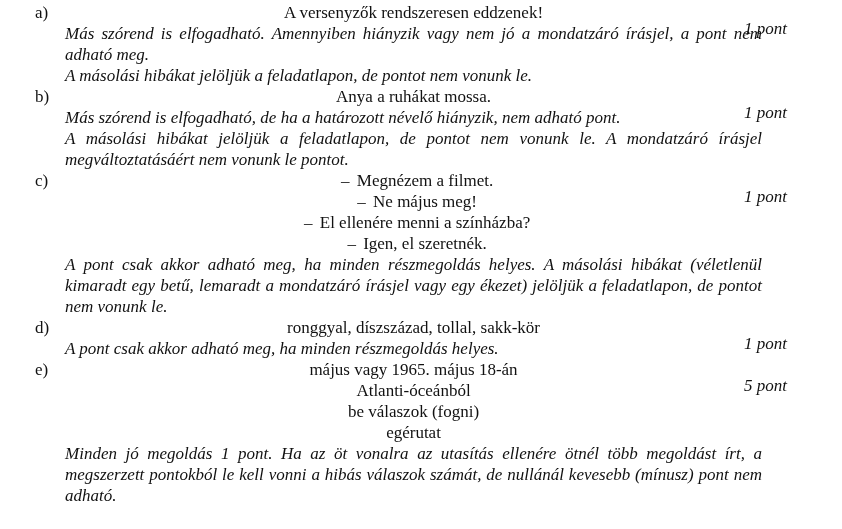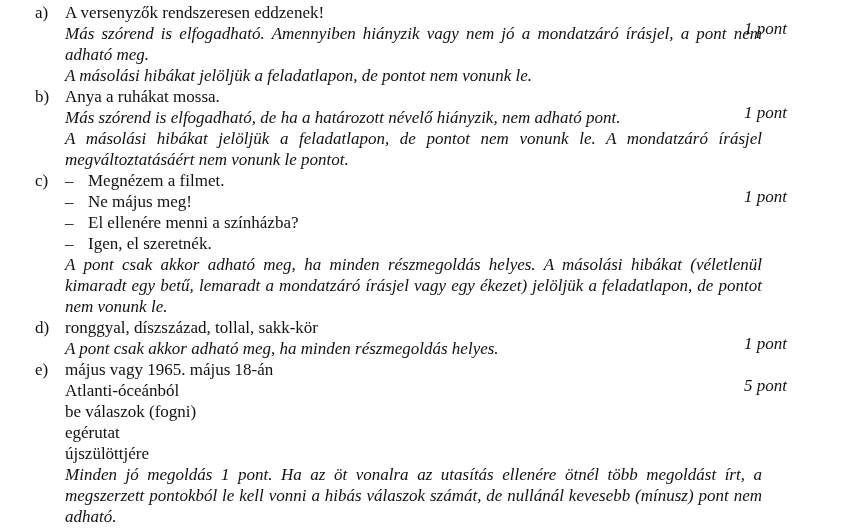--- a/index.html
+++ b/index.html
@@ -28,20 +28,21 @@
   .label {
     flex: 0 0 30px;
     width: 30px;
   }
   .content {
     width: 697px;
     max-width: 697px;
   }
   .line {
     white-space: normal;
+    text-align: center;
   }
   .note {
     font-style: italic;
     text-align: justify;
   }
   .dash {
     display: inline-block;
     width: 23px;
   }
   .it {
@@ -96,19 +97,18 @@
         </div>
         <div class="points">1 pont</div>
       </div>
       <div class="item">
         <div class="label">e)</div>
         <div class="content">
           <div class="line"><span>május </span><span class="it">vagy</span><span> 1965. május 18-án</span></div>
           <div class="line"><span>Atlanti-óceánból</span></div>
           <div class="line"><span>be válaszok (fogni)</span></div>
           <div class="line"><span>egérutat</span></div>
-          <div class="line"><span>újszülöttjére</span></div>
           <div class="line note"><span>Minden jó megoldás 1 pont. Ha az öt vonalra az utasítás ellenére ötnél több megoldást írt, a megszerzett pontokból le kell vonni a hibás válaszok számát, de nullánál kevesebb (mínusz) pont nem adható.</span></div>
         </div>
         <div class="points">5 pont</div>
       </div>
     </div>
 </div>
 
 </body></html>

